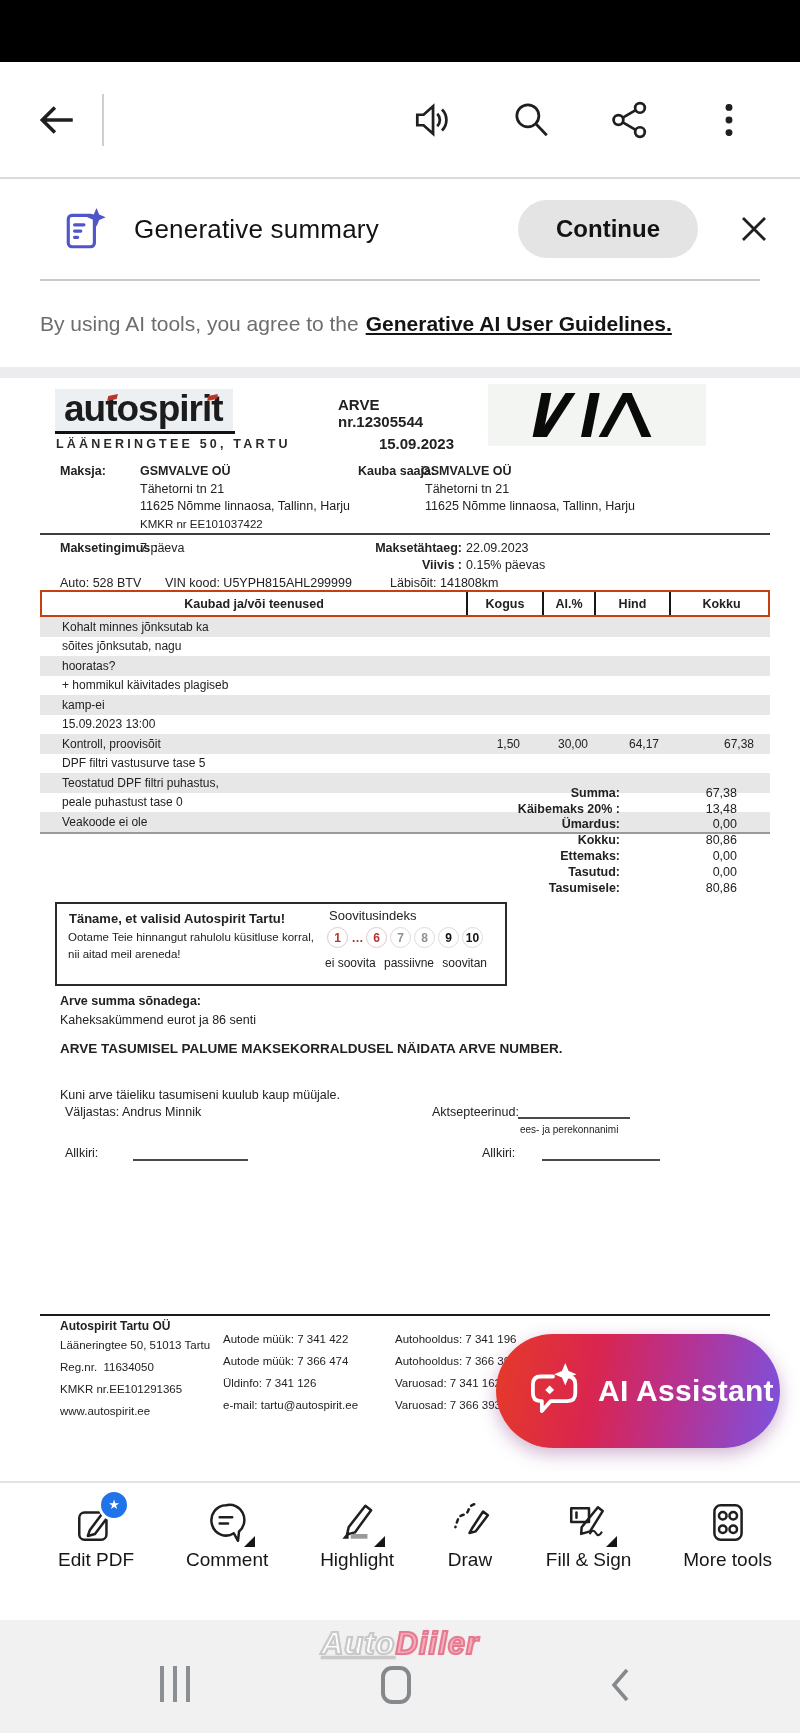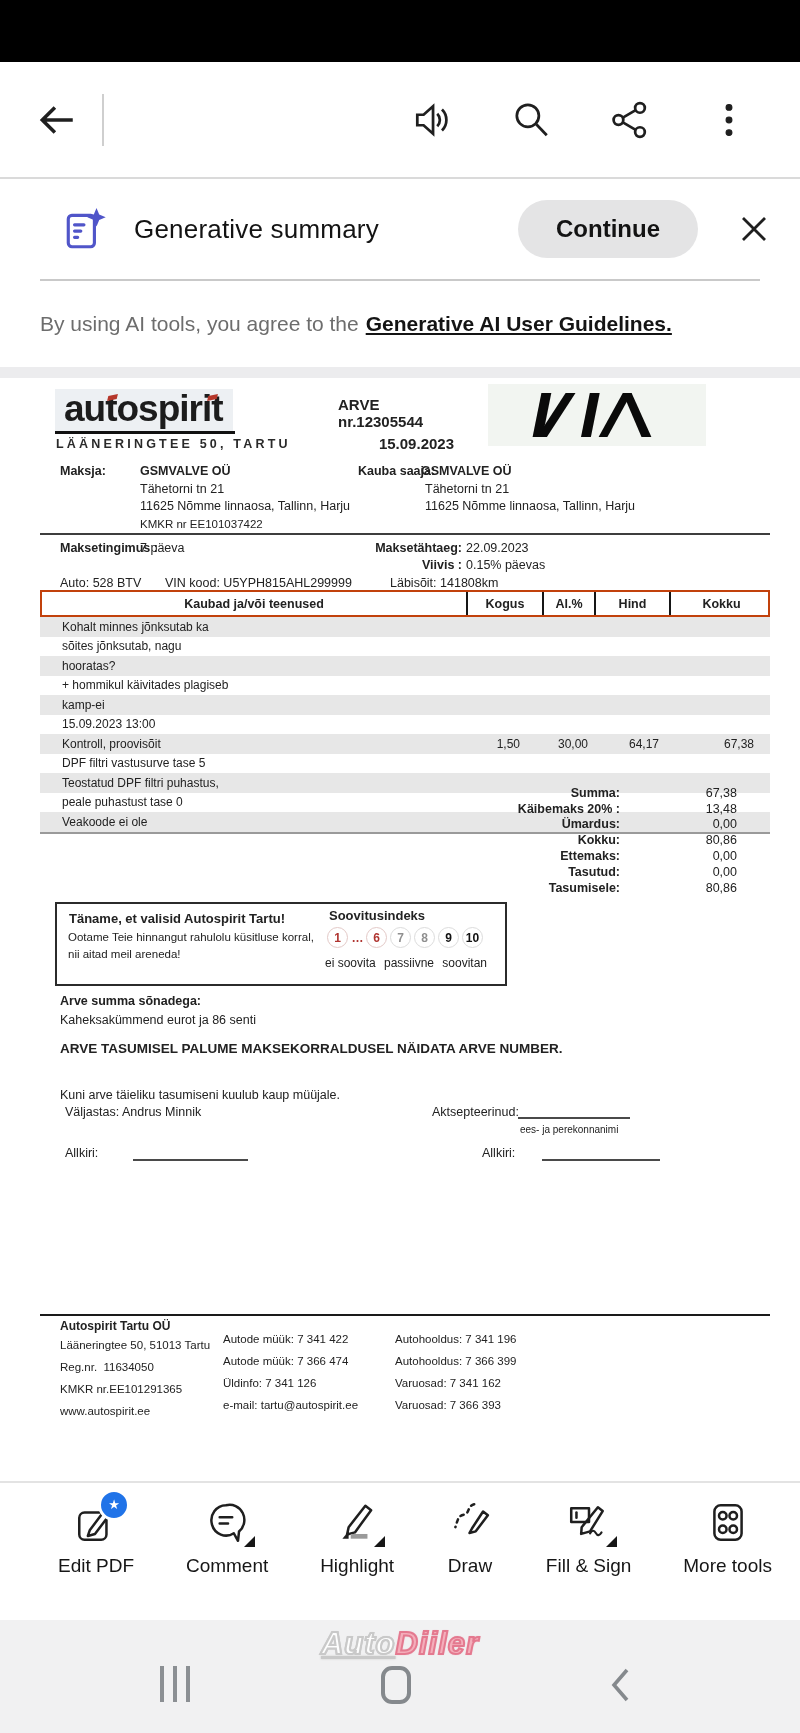--- a/index.html
+++ b/index.html
@@ -65,21 +65,21 @@
   
   .totals{position:absolute;left:340px;top:407px;width:397px;}
   .tot-row{display:flex;height:15.8px;align-items:center;font-size:12.5px;}
   .tot-row .tl{flex:1;text-align:right;font-weight:700;}
   .tot-row .tv{width:117px;text-align:right;}
   
   .fbox{position:absolute;left:55px;top:524px;width:452px;height:84px;border:2px solid #2b2b2b;box-sizing:border-box;}
   .fb-title{position:absolute;left:12px;top:7px;font-size:13px;font-weight:700;}
   .fb-l1{position:absolute;left:11px;top:27px;font-size:11.5px;white-space:nowrap;}
   .fb-l2{position:absolute;left:11px;top:44px;font-size:11.5px;white-space:nowrap;}
-  .fb-idx{position:absolute;left:272px;top:4px;font-size:13px;font-weight:700;}
+  .fb-idx{position:absolute;left:272px;top:4px;font-size:13px;font-weight:400;}
   .fb-scores{position:absolute;left:270px;top:23px;display:flex;align-items:center;gap:3px;}
   .score{width:21px;height:21px;border:1.5px solid #dcdcdc;border-radius:50%;box-sizing:border-box;
     display:flex;align-items:center;justify-content:center;font-size:12px;font-weight:700;background:#fff;}
   .score.red{color:#b03531;border-color:#e3c9c7;}
   .score.dots{border:none;width:12px;color:#b03531;letter-spacing:-1px;background:none;}
   .score.gray{color:#8f8f8f;}
   .score.black{color:#111;}
   .fb-caps{position:absolute;left:268px;top:52px;width:162px;display:flex;justify-content:space-between;font-size:12px;color:#222;}
   
   .uline{display:inline-block;border-bottom:2px solid #4a4a4a;height:1px;vertical-align:baseline;}
@@ -95,21 +95,21 @@
     box-shadow:0 6px 18px rgba(120,40,120,.35);}
   .ai-pill .lbl{color:#fff;font-size:30px;font-weight:600;letter-spacing:.3px;}
 
   
   .bottom-toolbar{position:absolute;top:1481px;left:0;right:0;height:139px;background:#fff;
     border-top:2px solid #e3e3e3;display:flex;justify-content:space-between;
     padding:14px 28px 0 58px;box-sizing:border-box;}
   .tool{display:flex;flex-direction:column;align-items:center;}
   .tool .ic{position:relative;width:48px;height:52px;display:flex;align-items:center;justify-content:center;}
   .tool .ic svg{stroke:#1f1f1f;fill:none;stroke-width:2.4;stroke-linejoin:round;stroke-linecap:round;}
-  .tool .tl{font-size:19px;color:#161616;margin-top:6px;white-space:nowrap;}
+  .tool .tl{font-size:19px;color:#161616;white-space:nowrap;}
   .badge{position:absolute;top:-8px;right:-10px;width:26px;height:26px;border-radius:50%;
     background:#2073e8;border:3px solid #fff;color:#fff;font-size:13px;line-height:26px;text-align:center;}
   .subtri{position:absolute;right:-4px;bottom:2px;width:0;height:0;
     border-left:11px solid transparent;border-bottom:11px solid #161616;}
 
   
   .nav-area{position:absolute;top:1620px;left:0;right:0;bottom:0;background:#f1f1f2;}
   .watermark{position:absolute;top:6px;left:0;right:0;text-align:center;
     font-size:31px;font-weight:800;font-style:italic;letter-spacing:1px;}
   .wm1{color:#fdfdfd;-webkit-text-stroke:2px #c9c9c9;text-shadow:0 0 2px #cfcfcf;text-decoration:underline;}
@@ -392,20 +392,28 @@
     <span class="abs uline" style="left:133px;top:780px;width:115px;"></span>
     <span class="abs" style="left:482px;top:768px;">Allkiri:</span>
     <span class="abs uline" style="left:542px;top:780px;width:118px;"></span>
 
     <div class="f-rule"></div>
     <div class="fcol" style="left:60px;top:940px;"><div class="bold0" style="font-weight: 700; line-height: 16px; font-size: 12px;">Autospirit Tartu OÜ</div><div>Lääneringtee 50, 51013 Tartu</div><div>Reg.nr.  11634050</div><div>KMKR nr.EE101291365</div><div>www.autospirit.ee</div></div>
     <div class="fcol" style="left:223px;top:950px;"><div>Autode müük: 7 341 422</div><div>Autode müük: 7 366 474</div><div>Üldinfo: 7 341 126</div><div>e-mail: tartu@autospirit.ee</div></div>
     <div class="fcol" style="left:395px;top:950px;"><div>Autohooldus: 7 341 196</div><div>Autohooldus: 7 366 399</div><div>Varuosad: 7 341 162</div><div>Varuosad: 7 366 393</div></div>
   </div>
 
+  <button class="ai-pill">
+    <svg width="58" height="58" viewBox="0 0 52 52" fill="none">
+      <path d="M36 13 h3 q7 0 7 7 v8 q0 7 -7 7 H24 l-8 9 v-9 h-1 q-7 0 -7 -7 v-8 q0 -7 7 -7 h11" stroke="#fff" stroke-width="3.4" stroke-linejoin="round" stroke-linecap="round"></path>
+      <path d="M37 1 l3 7 7 3 -7 3 -3 7 -3 -7 -7 -3 7 -3 z" fill="#fff"></path>
+      <path d="M23 21 l4 4 -4 4 -4 -4 z" fill="#fff"></path>
+    </svg>
+    <span class="lbl">AI Assistant</span>
+  </button>
 
   <nav class="bottom-toolbar">
     <button class="tool">
       <span class="ic">
         <svg width="44" height="46" viewBox="0 0 42 44">
           <rect x="5" y="12" width="26" height="26" rx="5"></rect>
           <path d="M15 29 L29.5 9.5 l5 3.8 L20 32.5 l-6.8 1.9 z"></path>
         </svg>
         <span class="badge">★</span>
       </span>

